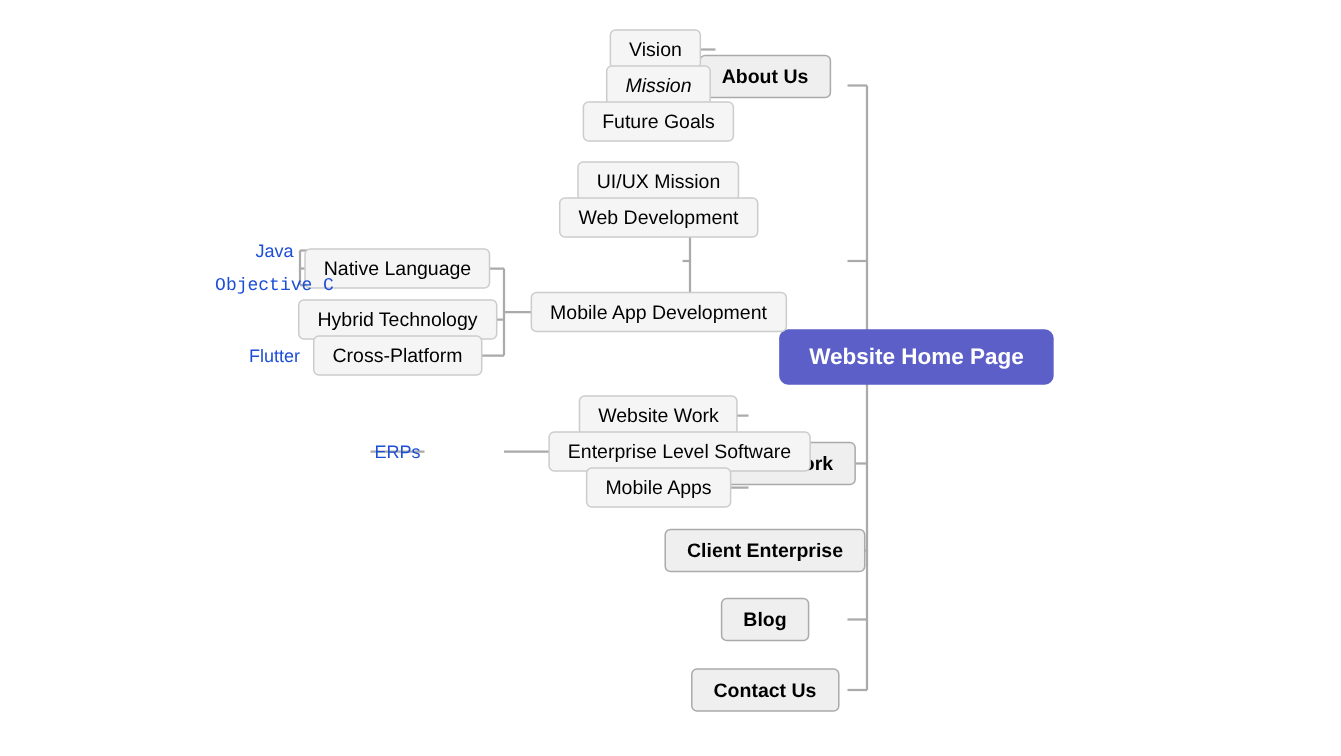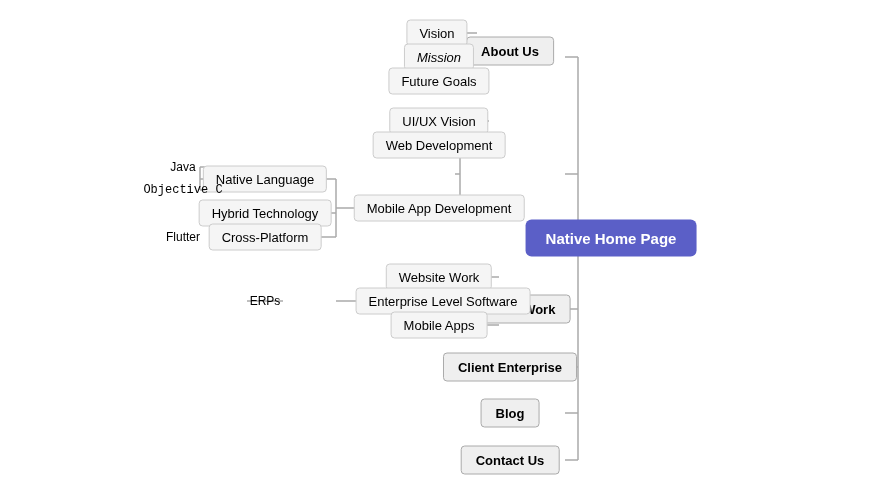--- a/index.html
+++ b/index.html
@@ -60,21 +60,21 @@
       border-radius: 6px;
       padding: 10px 20px;
       font-weight: bold;
       font-size: 15px;
       white-space: nowrap;
     }
 
     .node-plain {
       background: transparent;
       border: none;
-      color: #000000;
+      color: #1d4ed8;
       font-size: 12px;
       white-space: nowrap;
     }
   </style>
 </head>
 <body>
 
 <div class="mindmap-container">
   <svg class="lines" id="svg-lines">
       <line x1="578" y1="57" x2="578" y2="460" stroke="#aaa" stroke-width="1.5"></line>
@@ -108,21 +108,21 @@
       <line x1="336" y1="301" x2="369" y2="301" stroke="#aaa" stroke-width="1.5"></line>
       <line x1="283" y1="301" x2="247" y2="301" stroke="#aaa" stroke-width="1.5"></line>
       <line x1="200" y1="167" x2="200" y2="190" stroke="#aaa" stroke-width="1.5"></line>
       <line x1="200" y1="167" x2="211" y2="167" stroke="#aaa" stroke-width="1.5"></line>
       <line x1="200" y1="190" x2="223" y2="190" stroke="#aaa" stroke-width="1.5"></line>
       <line x1="200" y1="179" x2="215" y2="179" stroke="#aaa" stroke-width="1.5"></line>
       <line x1="215" y1="237" x2="211" y2="237" stroke="#aaa" stroke-width="1.5"></line>
     </svg>
 
   <div class="node" style="left: 611px; top: 238px; transform: translateX(-50%) translateY(-50%);">
-    <div class="node-root">Native Home Page</div>
+    <div class="node-root">Website Home Page</div>
   </div>
 
   <div class="node" style="left: 510px; top: 51px; transform: translateX(-50%) translateY(-50%);">
     <div class="node-box-bold">About Us</div>
   </div>
   <div class="node" style="left: 510px; top: 309px; transform: translateX(-50%) translateY(-50%);">
     <div class="node-box-bold">Previous Work</div>
   </div>
   <div class="node" style="left: 510px; top: 367px; transform: translateX(-50%) translateY(-50%);">
     <div class="node-box-bold">Client Enterprise</div>
@@ -138,33 +138,33 @@
     <div class="node-box">Vision</div>
   </div>
   <div class="node" style="left: 439px; top: 57px; transform: translateX(-50%) translateY(-50%); font-style: italic;">
     <div class="node-box">Mission</div>
   </div>
   <div class="node" style="left: 439px; top: 81px; transform: translateX(-50%) translateY(-50%);">
     <div class="node-box">Future Goals</div>
   </div>
 
   <div class="node" style="left: 439px; top: 121px; transform: translateX(-50%) translateY(-50%);">
-    <div class="node-box">UI/UX Vision</div>
+    <div class="node-box">UI/UX Mission</div>
   </div>
   <div class="node" style="left: 439px; top: 145px; transform: translateX(-50%) translateY(-50%);">
     <div class="node-box">Web Development</div>
   </div>
   <div class="node" style="left: 439px; top: 208px; transform: translateX(-50%) translateY(-50%);">
     <div class="node-box">Mobile App Development</div>
   </div>
 
   <div class="node" style="left: 439px; top: 277px; transform: translateX(-50%) translateY(-50%); justify-content: center;">
     <div class="node-box">Website Work</div>
   </div>
-  <div class="node" style="left: 443px; top: 301px; transform: translateX(-50%) translateY(-50%);">
+  <div class="node" style="left: 453px; top: 301px; transform: translateX(-50%) translateY(-50%);">
     <div class="node-box">Enterprise Level Software</div>
   </div>
   <div class="node" style="left: 439px; top: 325px; transform: translateX(-50%) translateY(-50%);">
     <div class="node-box">Mobile Apps</div>
   </div>
 
   <div class="node" style="left: 265px; top: 179px; transform: translateX(-50%) translateY(-50%);">
     <div class="node-box">Native Language</div>
   </div>
   <div class="node" style="left: 265px; top: 213px; transform: translateX(-50%) translateY(-50%);">

